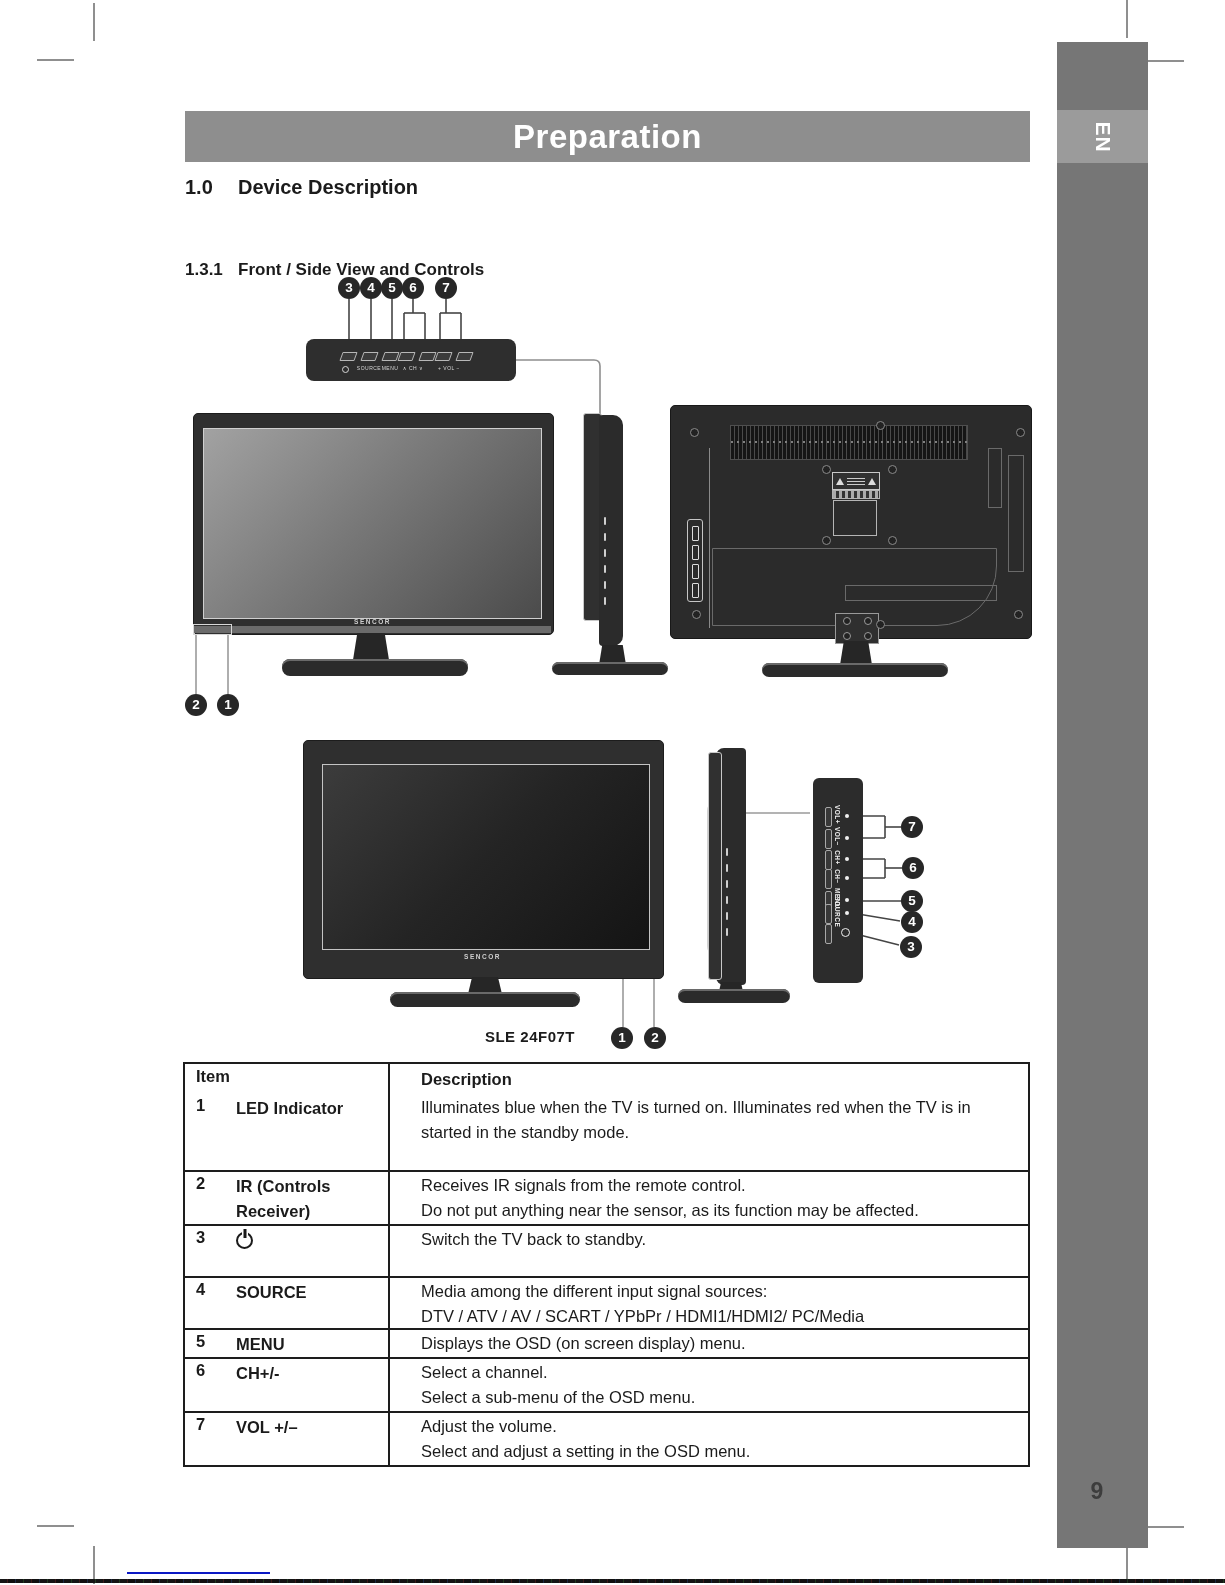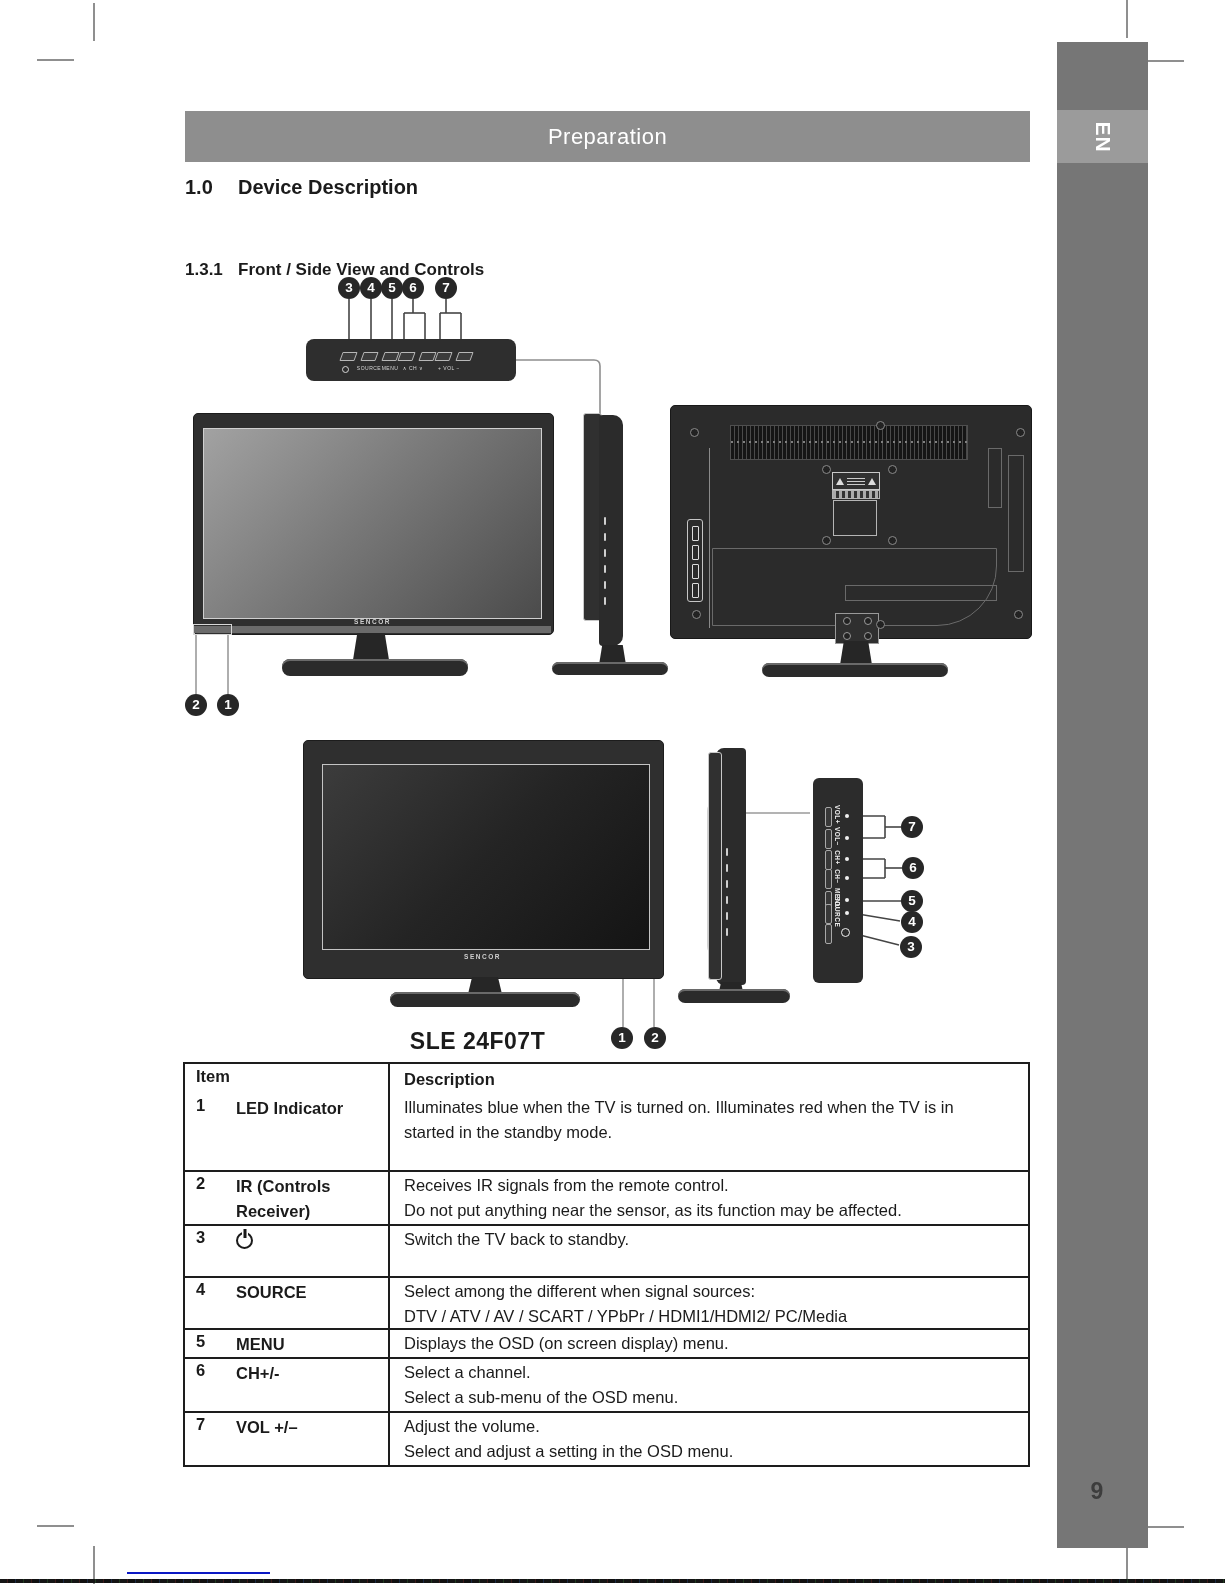--- a/index.html
+++ b/index.html
@@ -13,21 +13,21 @@
   .sidebar{position:absolute;left:1057px;top:42px;width:91px;height:1506px;background:#767676;}
   .en-tab{position:absolute;left:1057px;top:110px;width:91px;height:53px;background:#9b9b9b;
           display:flex;align-items:center;justify-content:center;}
   .en-tab span{transform:rotate(90deg);color:#fff;font-weight:bold;font-size:21px;letter-spacing:1px;}
   .page-num{position:absolute;left:1057px;top:1478px;width:80px;text-align:center;
             color:#3d3d3d;font-size:23px;font-weight:bold;}
 
   
   .header-bar{position:absolute;left:185px;top:111px;width:845px;height:51px;background:#8e8e8e;
               display:flex;align-items:center;justify-content:center;}
-  .header-bar span{color:#fff;font-weight:normal;font-size:22px;letter-spacing:0.5px;text-align:right;}
+  .header-bar span{color:#fff;font-weight:bold;font-size:33px;letter-spacing:0.5px;text-align:right;}
   .h1{position:absolute;left:185px;top:176px;font-size:20px;font-weight:bold;display:flex;}
   .h1 .no{width:53px;}
   .h2{position:absolute;left:185px;top:216px;font-size:17px;font-weight:bold;display:flex;margin-top:44px;}
   .h2 .no{width:53px;}
 
   
   .callout{position:absolute;width:22px;height:22px;border-radius:50%;background:#272727;
            color:#fff;font-size:13.5px;font-weight:bold;text-align:center;line-height:22px;}
 
   
@@ -78,27 +78,27 @@
   .mscrew{width:6px;height:6px;border:1px solid #9a9a9a;border-radius:50%;background:#222;}
 
   
   .strip{position:absolute;left:813px;top:778px;width:50px;height:205px;background:#2c2c2c;border-radius:6px;}
   .seg{position:absolute;width:5px;height:18px;border:1px solid #a8a8a8;border-radius:2px;background:#383838;}
   .strip-label{position:absolute;width:30px;text-align:center;font-size:6.5px;font-weight:bold;color:#ececec;
                transform:rotate(90deg);letter-spacing:0.5px;white-space:nowrap;}
   .strip-dot{position:absolute;width:4px;height:4px;border-radius:50%;background:#f0f0f0;}
   .strip-power{position:absolute;width:7px;height:7px;border:1.5px solid #f0f0f0;border-radius:50%;}
 
-  .model{position:absolute;left:380px;top:1028px;width:195px;text-align:center;
-         font-size:23px;font-weight:bold;letter-spacing:0.5px;}
+  .model{position:absolute;left:380px;top:1028px;width:195px;text-align:right;
+         font-size:15px;font-weight:bold;letter-spacing:0.5px;}
 
   
   .spec-table{position:absolute;left:183px;top:1062px;width:847px;border:2px solid #1d1d1d;
               font-size:16.5px;box-sizing:border-box;}
-  .t-row{display:flex;overflow:hidden;}
+  .t-row{display:flex;overflow:hidden;gap:17px;}
   .t-row + .t-row{border-top:2px solid #1d1d1d;}
   .c-item{width:205px;border-right:2px solid #1d1d1d;display:flex;padding:2px 4px 0 11px;box-sizing:border-box;}
   .c-item .n{width:40px;font-weight:bold;}
   .c-item .l{flex:1;font-weight:bold;line-height:25px;}
   .c-desc{flex:1;padding:1px 6px 0 14px;line-height:25px;}
   .t-head{height:30px;font-weight:bold;}
   .t-head .c-item,.t-head .c-desc{padding-top:3px;}
   .power-icon{position:relative;display:inline-block;width:13px;height:13px;border:2px solid #1b1b1b;
               border-radius:50%;margin-top:4px;}
   .power-icon::before{content:"";position:absolute;left:50%;top:-5px;transform:translateX(-50%);
@@ -276,21 +276,21 @@
           <div class="c-desc">
             <div>Switch the TV back to standby.</div>
           </div>
         </div>
         <div class="t-row" style="height: 50px;">
           <div class="c-item">
             <span class="n">4</span>
             <span class="l">SOURCE</span>
           </div>
           <div class="c-desc">
-            <div>Select among the different when signal sources:</div>
+            <div>Media among the different input signal sources:</div>
             <div>DTV / ATV / AV / SCART / YPbPr / HDMI1/HDMI2/ PC/Media</div>
           </div>
         </div>
         <div class="t-row" style="height: 27px;">
           <div class="c-item">
             <span class="n">5</span>
             <span class="l">MENU</span>
           </div>
           <div class="c-desc">
             <div>Displays the OSD (on screen display) menu.</div>

